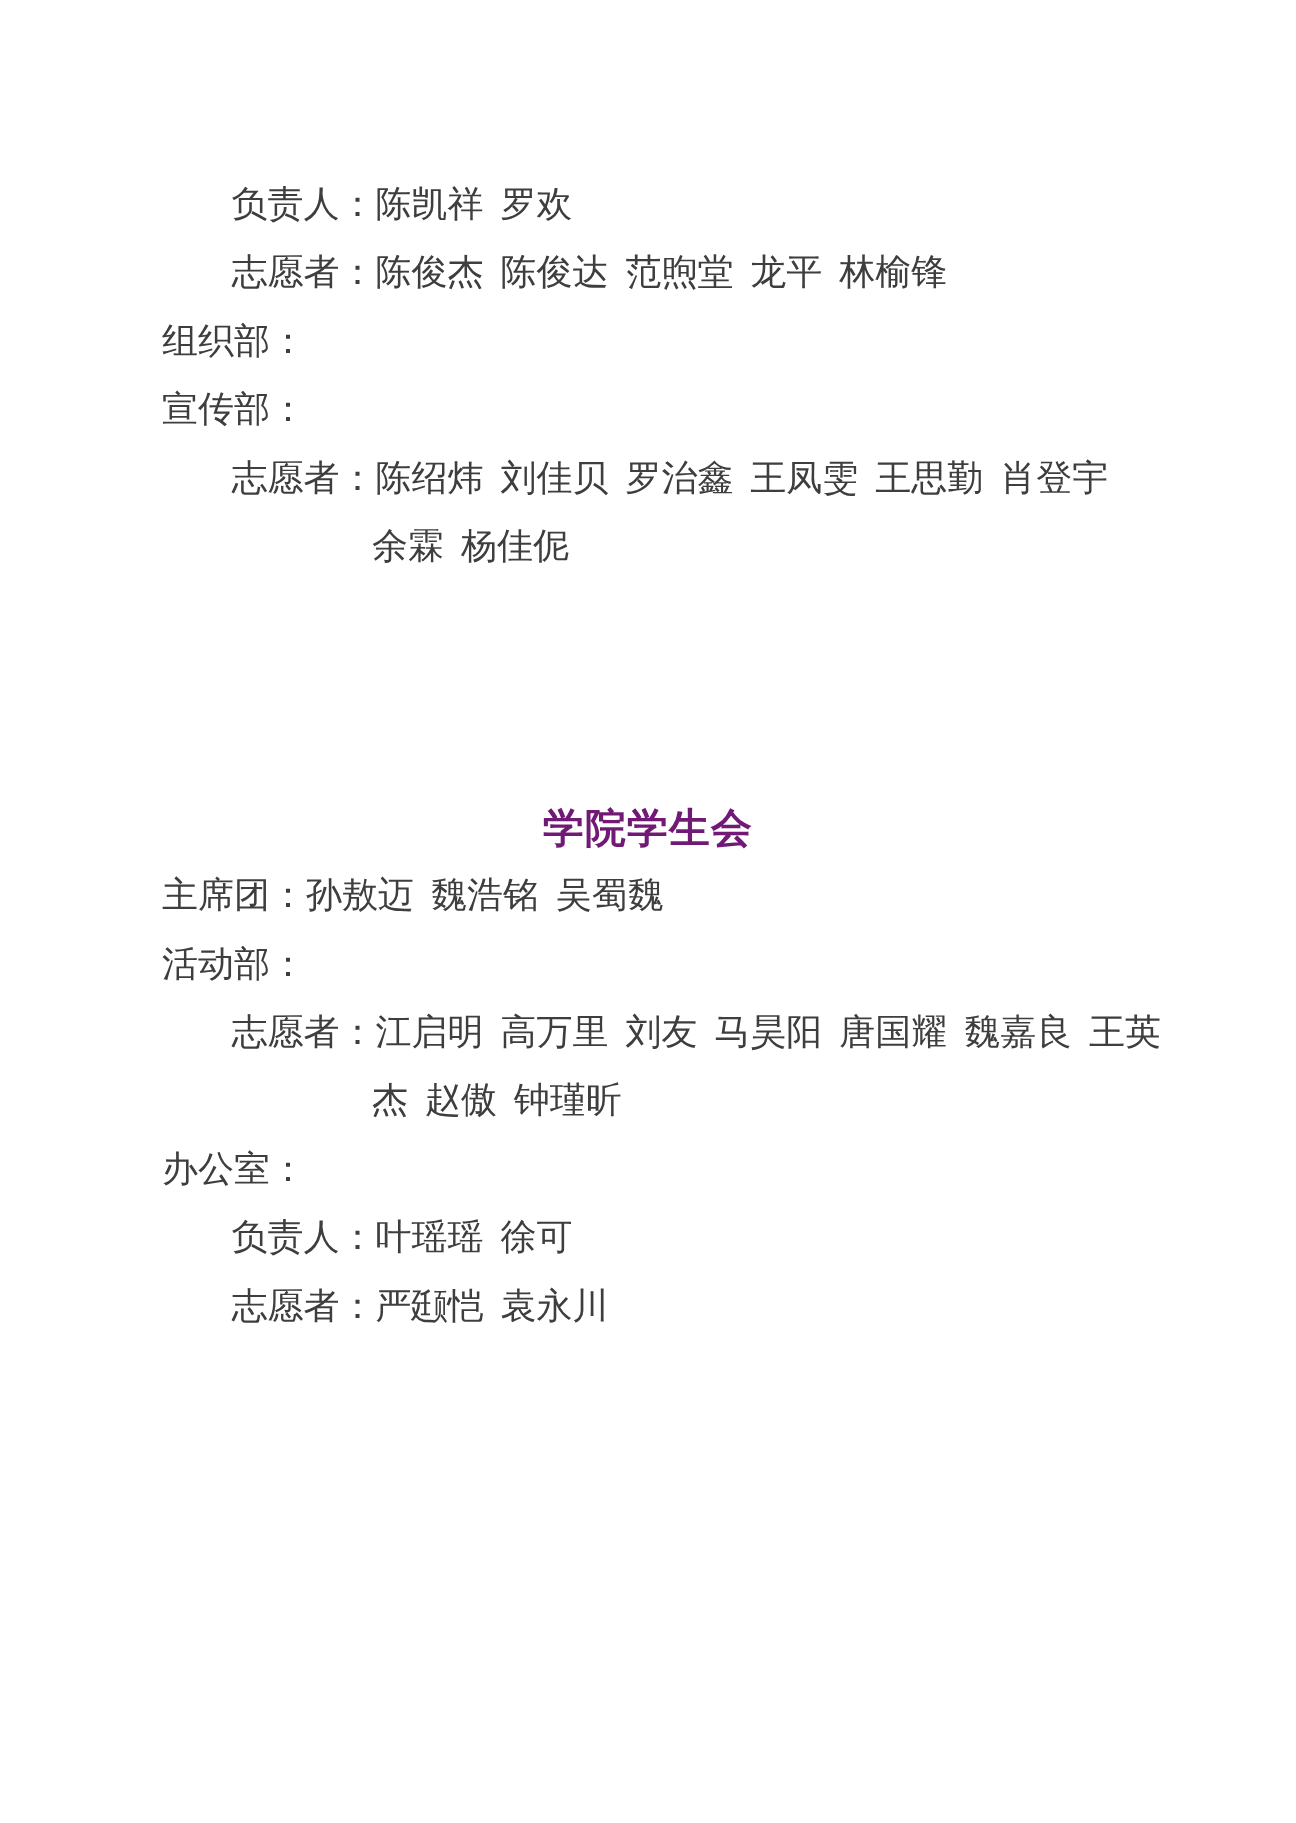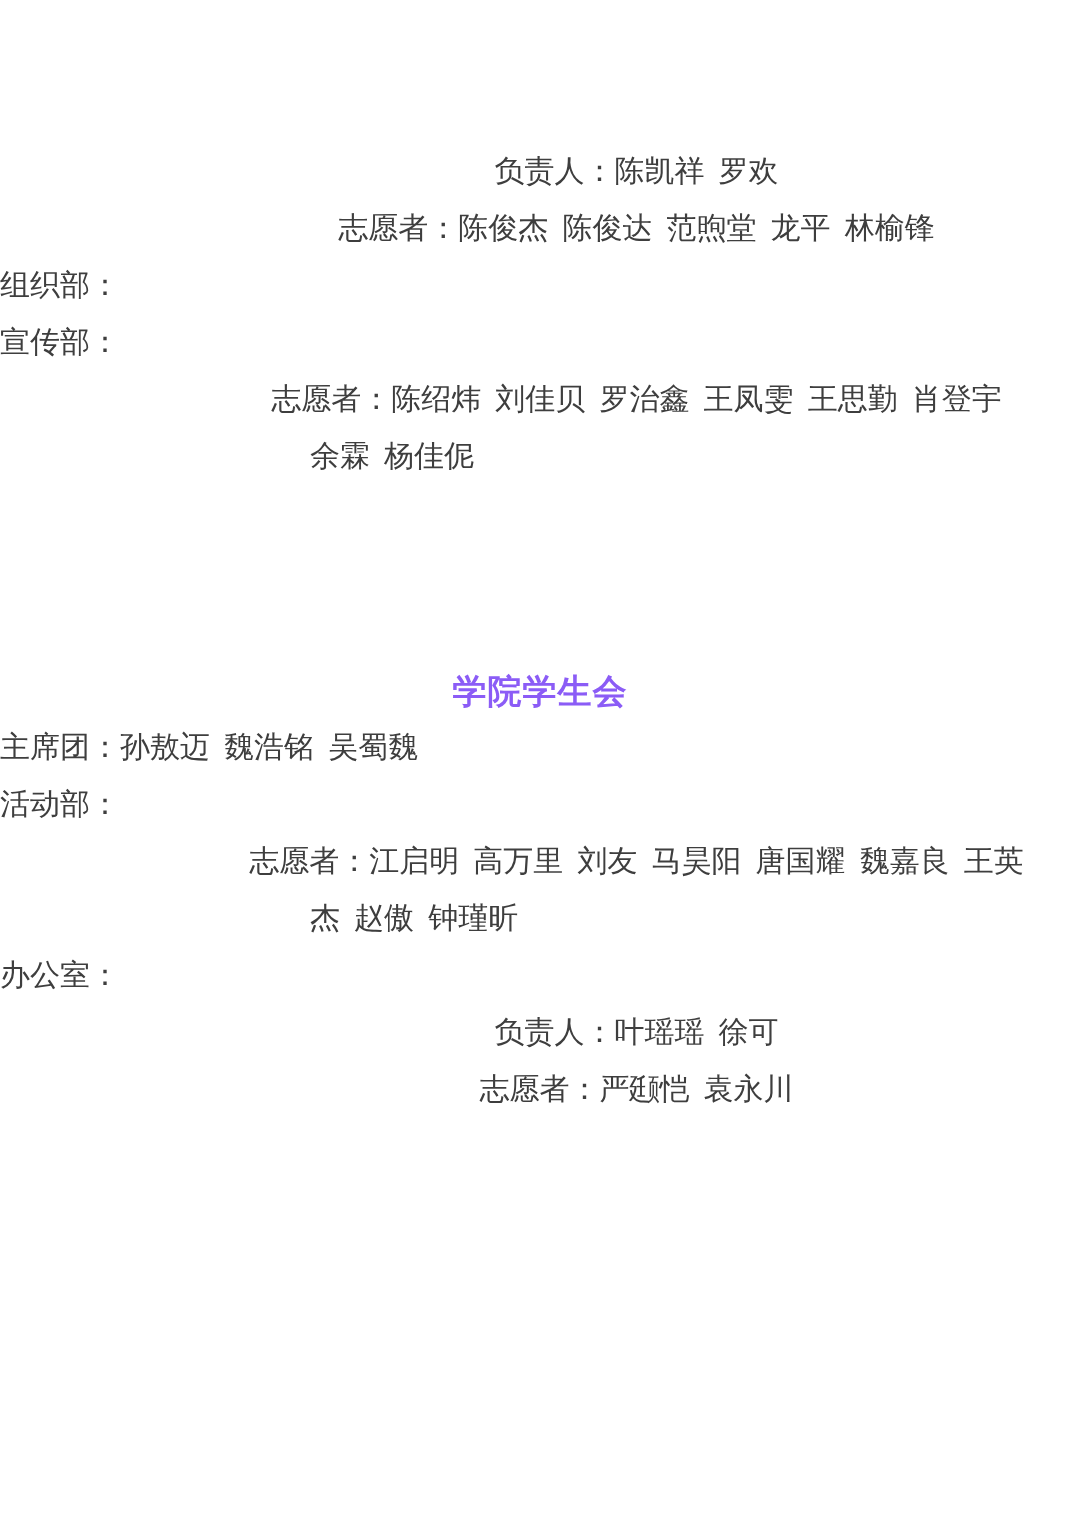--- a/index.html
+++ b/index.html
@@ -18,39 +18,39 @@
   }
   .content {
     padding-top: 142px;
   }
   .lines {
     font-size: 30px;
     line-height: 57px;
     word-spacing: 0.22em;
   }
   .line {
+    padding-left: 135px;
     white-space: pre;
   }
   .line.role-line {
     padding-left: 193px;
-    text-align: center;
   }
   .line.continuation-line {
     padding-left: 310px;
   }
   .doc-title {
     margin: 182px 0 2px 0;
     width: 1080px;
     text-align: center;
     font-family: "Liberation Sans", "DejaVu Sans", sans-serif;
     font-weight: bold;
     font-size: 34px;
     line-height: 50px;
     letter-spacing: 1px;
-    color: #8b5cf6;
+    color: #701a75;
   }
 </style>
 </head>
 <body>
 
 <div class="page">
   <div class="content">
 
     <div class="lines">
         <div class="line role-line">负责人：陈凯祥 罗欢</div>

